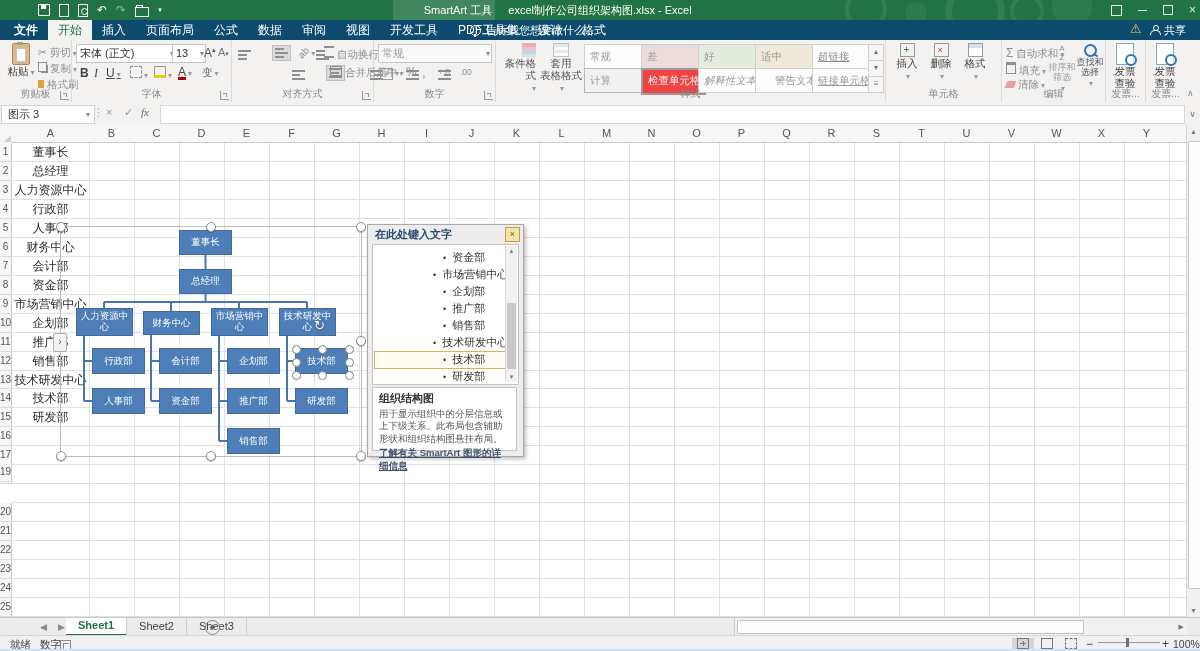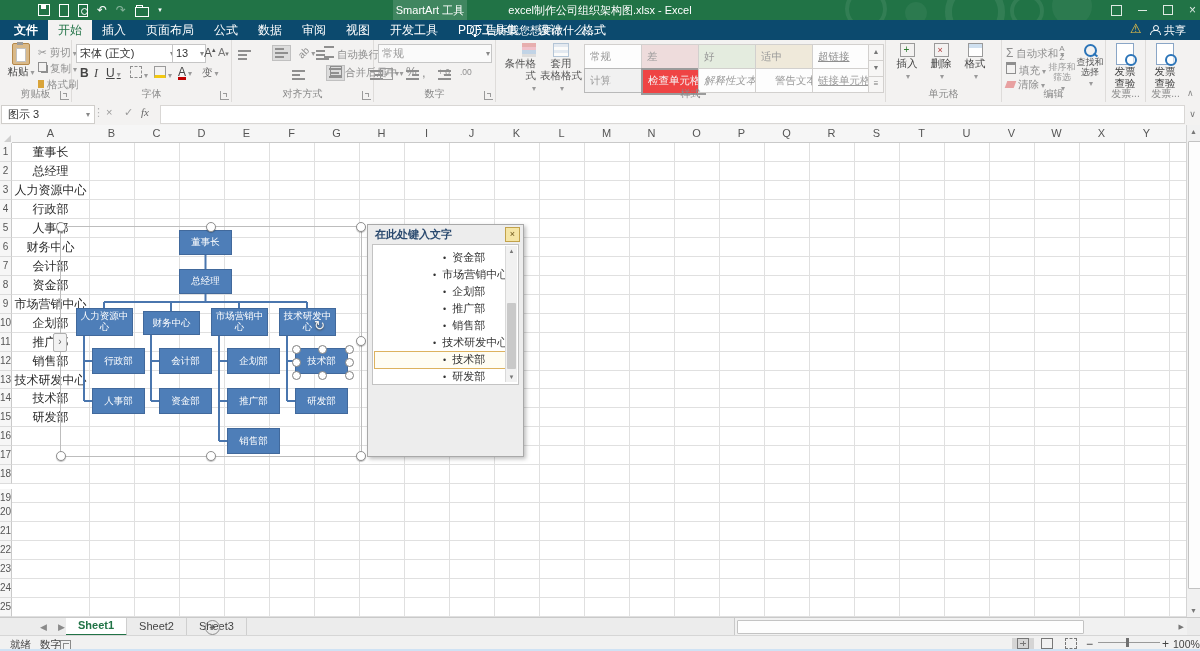--- a/index.html
+++ b/index.html
@@ -17,21 +17,21 @@
   .i-save:after{content:"";position:absolute;left:2px;top:0;width:5px;height:4px;background:#fff;}
   .i-new{width:8px;height:11px;border:1px solid #fff;}
   .i-prev{width:8px;height:11px;border:1px solid #fff;}
   .i-prev:after{content:"";position:absolute;left:2px;top:3px;width:5px;height:5px;border:1px solid #fff;border-radius:50%;}
   .i-folder{width:12px;height:8px;border:1px solid #fff;margin-top:3px;}
   .i-folder:before{content:"";position:absolute;left:0;top:-3px;width:5px;height:2px;border:1px solid #fff;border-bottom:none;}
   .glyph{font-size:12px;line-height:14px;}
   .dim{opacity:.45;}
   .wtitle{position:absolute;top:3px;width:100%;text-align:center;color:#fff;font-size:11px;pointer-events:none;}
   .ctxhead{position:absolute;left:393px;top:0;width:74px;height:20px;background:rgba(255,255,255,.14);
-           color:#fff;text-align:center;line-height:20px;font-size:11px;}
+           color:#fff;text-align:center;line-height:20px;font-size:11px;padding-left:28px;}
   .winbtns{position:absolute;right:4px;top:0;height:20px;display:flex;align-items:center;gap:16px;color:rgba(255,255,255,.85);}
   .wb-min{width:9px;height:1px;background:rgba(255,255,255,.85);display:inline-block;}
   .wb-rest{width:8px;height:8px;border:1px solid rgba(255,255,255,.85);display:inline-block;}
   .wb-disp{width:9px;height:9px;border:1px solid rgba(255,255,255,.85);display:inline-block;position:relative;}
   
   .tabrow{position:absolute;left:0;top:20px;width:1200px;height:20px;background:#0c4a6e;}
   #gen-tabs{position:absolute;left:4px;top:0;height:20px;display:flex;}
   .rtab{padding:0 10px;line-height:20px;color:#fff;font-size:12px;white-space:nowrap;}
   .rtab.active{background:#f3f2f1;color:#217346;}
   .tellme{position:absolute;left:470px;top:0;height:20px;display:flex;align-items:center;gap:5px;color:#fff;font-size:11px;}
@@ -410,21 +410,21 @@
       <div class="rowhead" style="top: 294.68px; height: 17.96px; line-height: 17.96px;">9</div>
       <div class="rowhead" style="top: 313.64px; height: 17.96px; line-height: 17.96px;">10</div>
       <div class="rowhead" style="top: 332.6px; height: 17.96px; line-height: 17.96px;">11</div>
       <div class="rowhead" style="top: 351.56px; height: 17.96px; line-height: 17.96px;">12</div>
       <div class="rowhead" style="top: 370.52px; height: 17.96px; line-height: 17.96px;">13</div>
       <div class="rowhead" style="top: 389.48px; height: 17.96px; line-height: 17.96px;">14</div>
       <div class="rowhead" style="top: 408.44px; height: 17.96px; line-height: 17.96px;">15</div>
       <div class="rowhead" style="top: 427.4px; height: 17.96px; line-height: 17.96px;">16</div>
       <div class="rowhead" style="top: 446.36px; height: 17.96px; line-height: 17.96px;">17</div>
       <div class="rowhead" style="top: 465.32px; height: 17.96px; line-height: 17.96px;">18</div>
-      <div class="rowhead" style="top: 463px; height: 17.96px; line-height: 17.96px; margin-top: 26px;">19</div>
+      <div class="rowhead" style="top: 463px; height: 17.96px; line-height: 17.96px;">19</div>
       <div class="rowhead" style="top: 503.24px; height: 17.96px; line-height: 17.96px;">20</div>
       <div class="rowhead" style="top: 522.2px; height: 17.96px; line-height: 17.96px;">21</div>
       <div class="rowhead" style="top: 541.16px; height: 17.96px; line-height: 17.96px;">22</div>
       <div class="rowhead" style="top: 560.12px; height: 17.96px; line-height: 17.96px;">23</div>
       <div class="rowhead" style="top: 579.08px; height: 17.96px; line-height: 17.96px;">24</div>
       <div class="rowhead" style="top: 598.04px; height: 17.96px; line-height: 17.96px;">25</div>
     </div>
   <div style="position:absolute;left:1169px;top:125px;width:17px;height:17px;background:#f6f6f6;border-bottom:1px solid #c9c9c9;"></div>
 
   <div class="gridarea">
@@ -526,20 +526,25 @@
           <div class="tphl" style="top: 106px;"></div>
           <div class="tpitem" style="left: 70px; top: 106px;"><span class="bl">•</span><span>技术部</span></div>
           <div class="tpitem" style="left: 70px; top: 123px;"><span class="bl">•</span><span>研发部</span></div>
         </div>
       <div class="tpsb">
         <div class="btn" style="top:0;">▲</div>
         <div class="thumb" style="top:57px;height:66px;"></div>
         <div class="btn" style="bottom:0;">▼</div>
       </div>
     </div>
+    <div class="tpinfo">
+      <div class="t">组织结构图</div>
+      <div class="b">用于显示组织中的分层信息或上下级关系。此布局包含辅助形状和组织结构图悬挂布局。</div>
+      <div class="l">了解有关 SmartArt 图形的详细信息</div>
+    </div>
   </div>
 
   <div class="vsb">
     <div class="arr" style="left:3px;top:3px;">▲</div>
     <div class="arr" style="left:3px;bottom:3px;">▼</div>
   </div>
   <div class="vthumb"></div>
 
   <div class="tabbar">
     <div class="navarr" style="left:40px;">◀</div>

